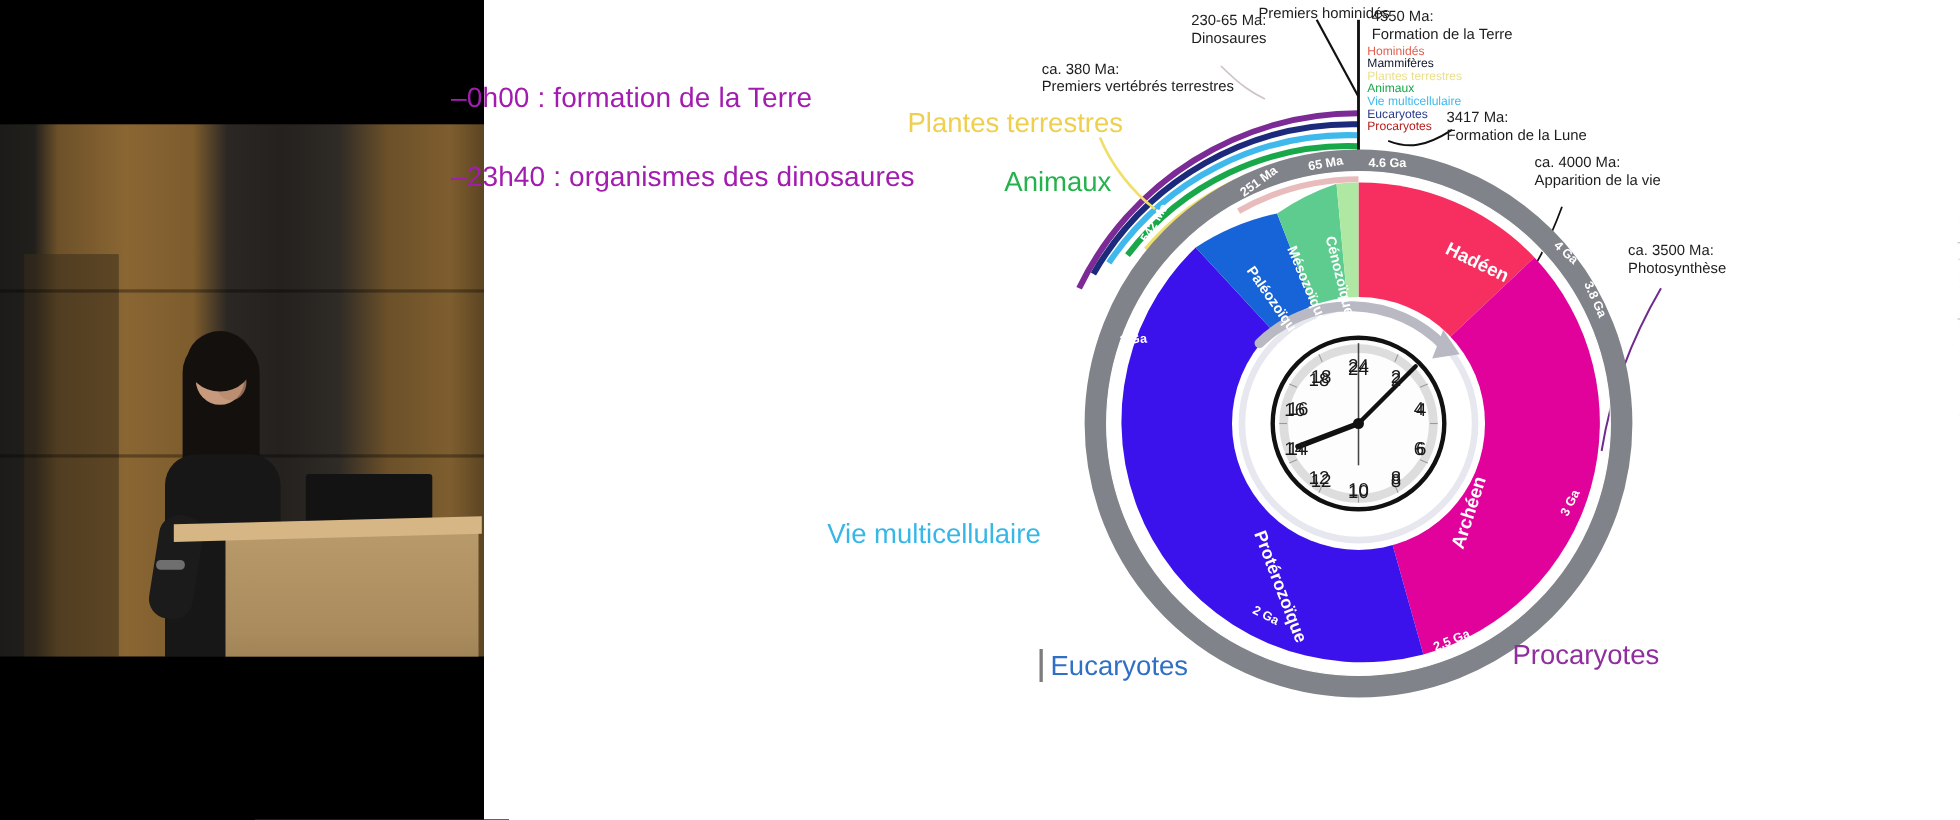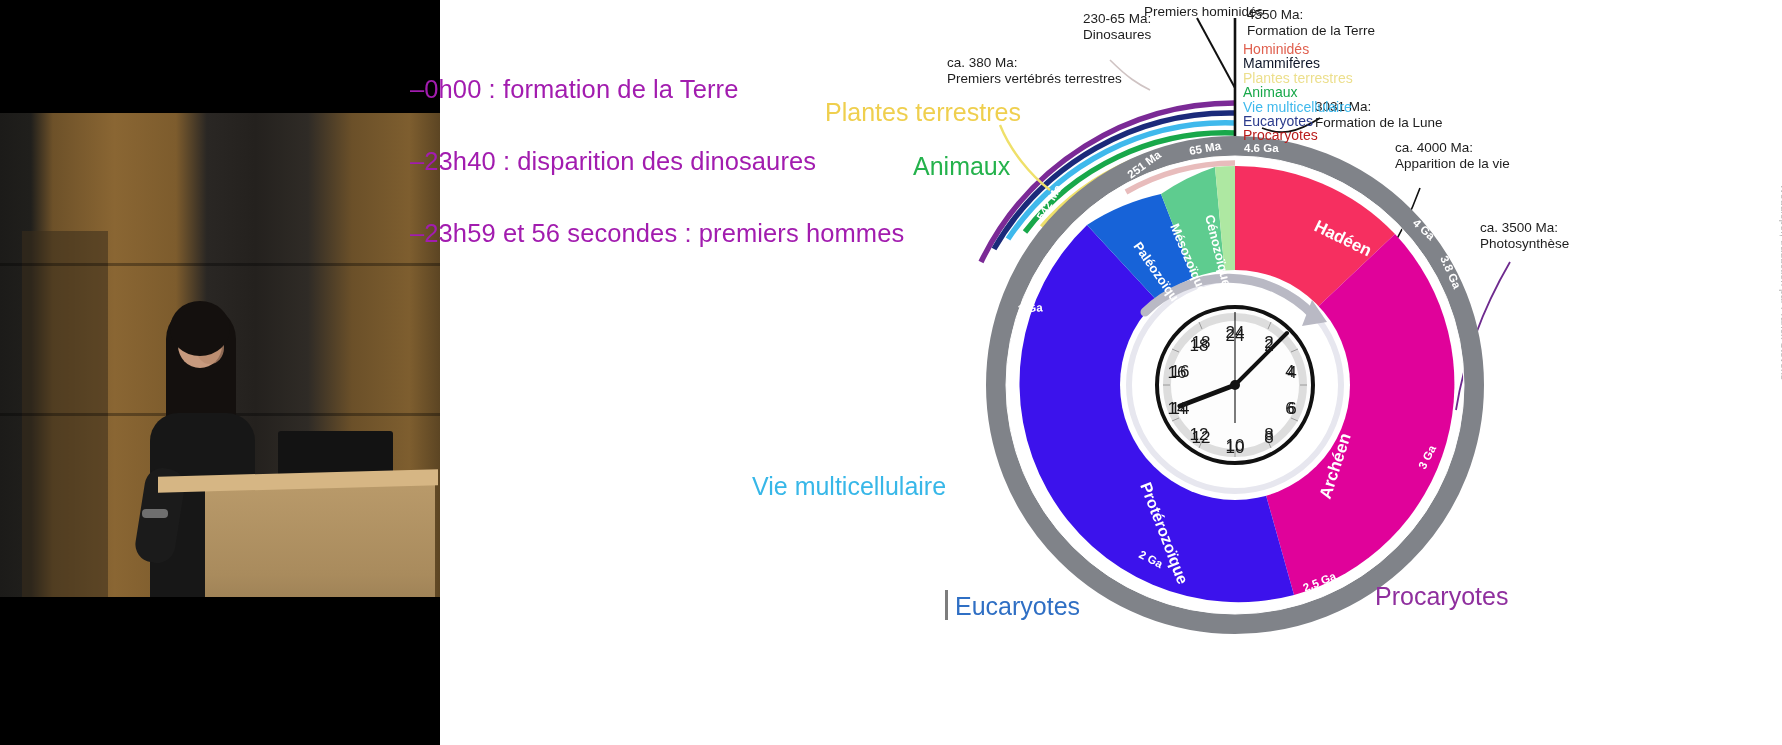--- a/index.html
+++ b/index.html
@@ -37,21 +37,21 @@
 
   
   #credit{position:absolute;right:5px;top:380px;transform-origin:right top;transform:rotate(90deg) translate(0,-14px);
           font-size:10.5px;color:#b9b9b9;white-space:nowrap;}
 
   
   #diagram{position:absolute;left:410px;top:0;width:932px;height:745px;}
   #svgwrap{position:absolute;left:0;top:0;}
 
   .ann{position:absolute;font-size:13.5px;color:#1d1d1d;line-height:1.22;white-space:nowrap;}
-  .leg{position:absolute;font-size:14px;line-height:1.03;white-space:nowrap;font-weight:500;}
+  .leg{position:absolute;font-size:11px;line-height:1.03;white-space:nowrap;font-weight:500;}
 
   .bigleg{position:absolute;font-size:25px;white-space:nowrap;}
   .bigleg.plantes{color:#efcf4e;}
   .bigleg.animaux{color:#24b24c;}
   .bigleg.vie{color:#37b7e8;}
   .bigleg.euca{color:#2f6fc4;}
   .bigleg.proca{color:#8f2f9e;}
   .vbar{position:absolute;width:3px;background:#7d7d7d;}
 </style>
 </head>
@@ -76,22 +76,21 @@
       <div id="podium"></div>
       <div id="podium-top"></div>
     </div>
     <div class="cam-bar bot"></div>
   </div>
 
   <div id="slide">
 
     <div id="bullets">
       <div class="bullet">–0h00 : formation de la Terre</div>
-      <div class="bullet">–23h40 : disparition des dinosaures</div>
-      <div class="bullet">–23h59 et 56 secondes : premiers hommes</div>
+      <div class="bullet">–23h40 : organismes des dinosaures</div>
     </div>
 
     <div id="credit">Woudloper, traduction par Franck Stevens</div>
 
     <div id="diagram">
 
       <svg id="svgwrap" width="932" height="745" viewBox="0 0 932 745">
         <defs>
           <clipPath id="topclip">
               <rect x="0" y="0" width="932" height="400"></rect>
@@ -237,21 +236,21 @@
       <div class="ann" style="left:294px;top:4px;">
         <div>Premiers hominidés</div>
       </div>
 
       <div class="ann" style="left:397px;top:7px;">
         <div>4550 Ma:</div>
         <div class="b">Formation de la Terre</div>
       </div>
 
       <div class="ann" style="left:465px;top:99px;">
-        <div>3031 Ma:</div>
+        <div>3417 Ma:</div>
         <div>Formation de la Lune</div>
       </div>
 
       <div class="ann" style="left:545px;top:140px;">
         <div>ca. 4000 Ma:</div>
 
         <div>Apparition de la vie</div>
       </div>
 
       <div class="ann" style="left:630px;top:220px;">

